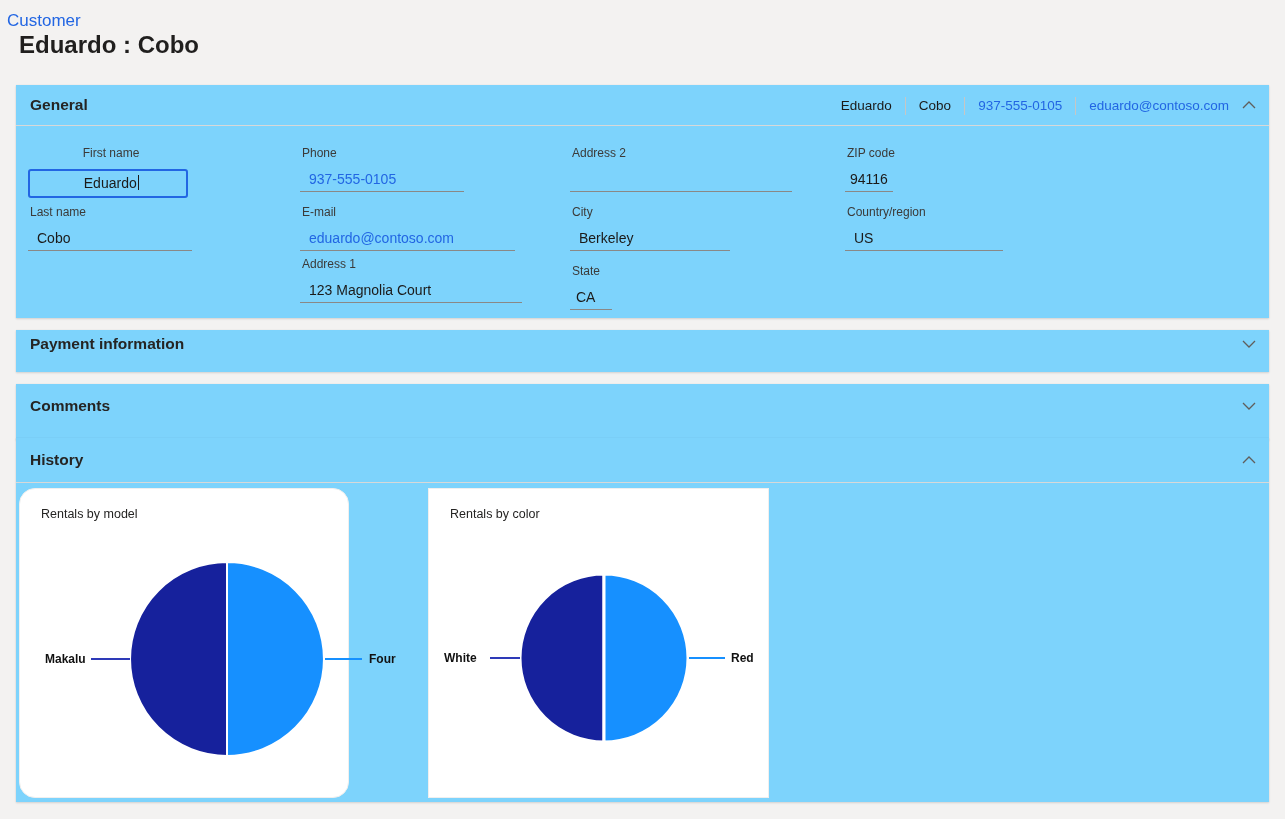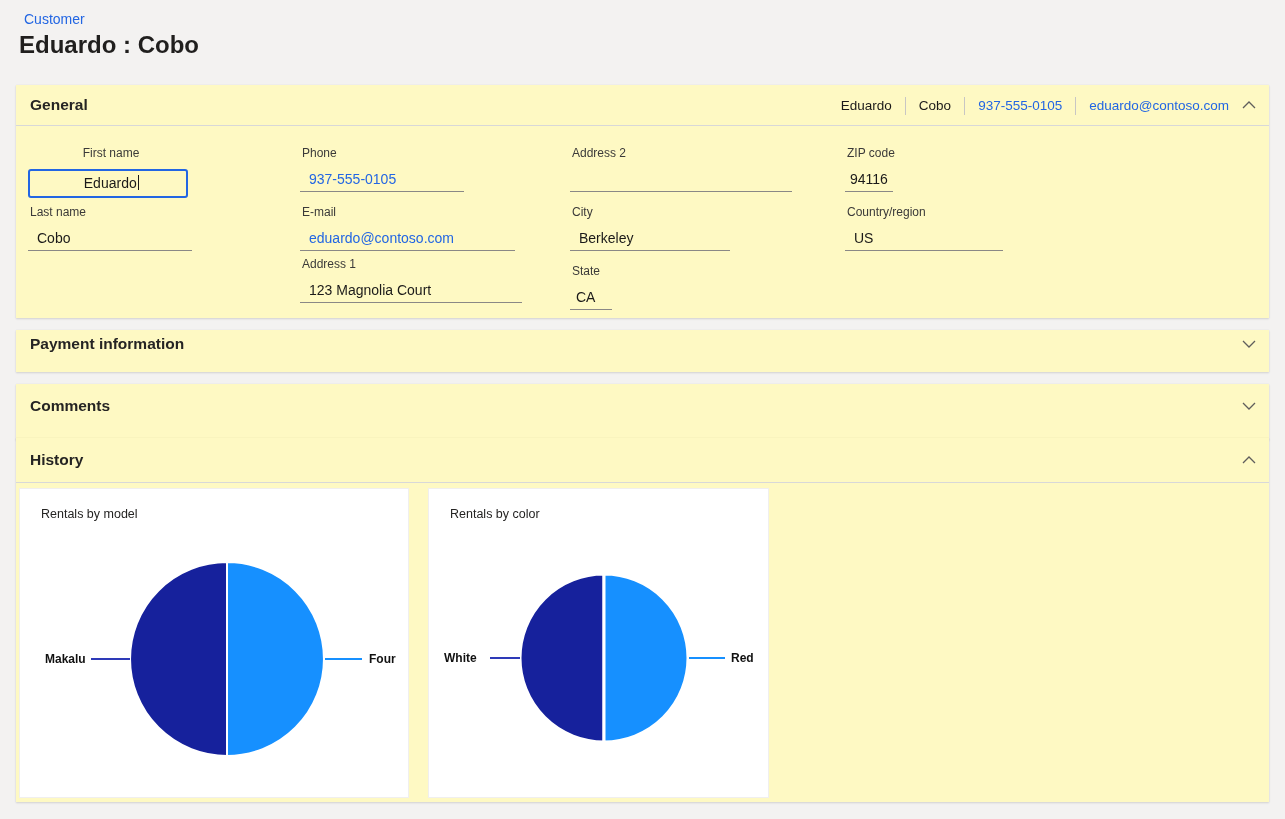--- a/index.html
+++ b/index.html
@@ -1,23 +1,23 @@
 <!DOCTYPE html>
 <html><head>
 <meta charset="utf-8">
 <style>
   * { margin:0; padding:0; box-sizing:border-box; }
   html,body { width:1285px; height:819px; }
   body { font-family:"Liberation Sans","DejaVu Sans",sans-serif; background:#f3f2f1; color:#1b1a19; }
   #page { position:relative; width:1285px; height:819px; overflow:hidden; background:#f3f2f1; }
 
-  .breadcrumb { position:absolute; top:11px; left:24px; font-size:14px; color:#2266e3; cursor:pointer; }
+  .breadcrumb { position:absolute; top:11px; left:7px; font-size:17px; color:#2266e3; cursor:pointer; }
   .page-title { position:absolute; top:31px; left:19px; font-size:24px; font-weight:600; color:#201f1e; }
 
-  .card { position:absolute; left:16px; width:1253px; background:#fef9c3;
+  .card { position:absolute; left:16px; width:1253px; background:#7dd3fc;
           box-shadow:0 1px 2px rgba(0,0,0,.13), 0 0 1px rgba(0,0,0,.08); }
 
   .sec-header { position:relative; width:100%; cursor:pointer; }
   .sec-title { position:absolute; left:14px; top:50%; transform:translateY(-50%);
                font-size:15.5px; font-weight:600; color:#252423; }
   .chev { position:absolute; right:12px; top:50%; transform:translateY(-50%); width:16px; height:12px; cursor:pointer; }
   .chev svg { display:block; }
 
   
   #card-general { top:85px; height:233px; }
@@ -36,21 +36,21 @@
   .caret { display:inline-block; width:1.5px; height:15px; background:#1b1a19; vertical-align:-2px; margin-left:1px; }
 
   
   #card-payment { top:330px; height:42px; }
   #card-comments { top:384px; height:56px; }
 
   
   #card-history { top:438px; height:364px; }
   #history-header { height:45px; border-bottom:1px solid #d8d8d8; }
   .chart-panel { position:absolute; top:50px; height:310px; background:#fff; border:1px solid #f0efee; }
-  #panel-model { left:3px; width:390px; }
+  #panel-model { left:3px; width:330px;border-radius:16px; }
   #panel-color { left:412px; width:341px; }
   .chart-title { position:absolute; left:21px; top:18px; font-size:12.5px; color:#252423; }
   .pie { position:absolute; }
   .pie-label { position:absolute; font-size:12px; font-weight:700; color:#111; white-space:nowrap; }
   .leader { position:absolute; height:2px; }
   .leader.dark { background:#2e3ab8; }
   .leader.bright { background:#1690ff; }
 </style>
 </head>
 <body>

